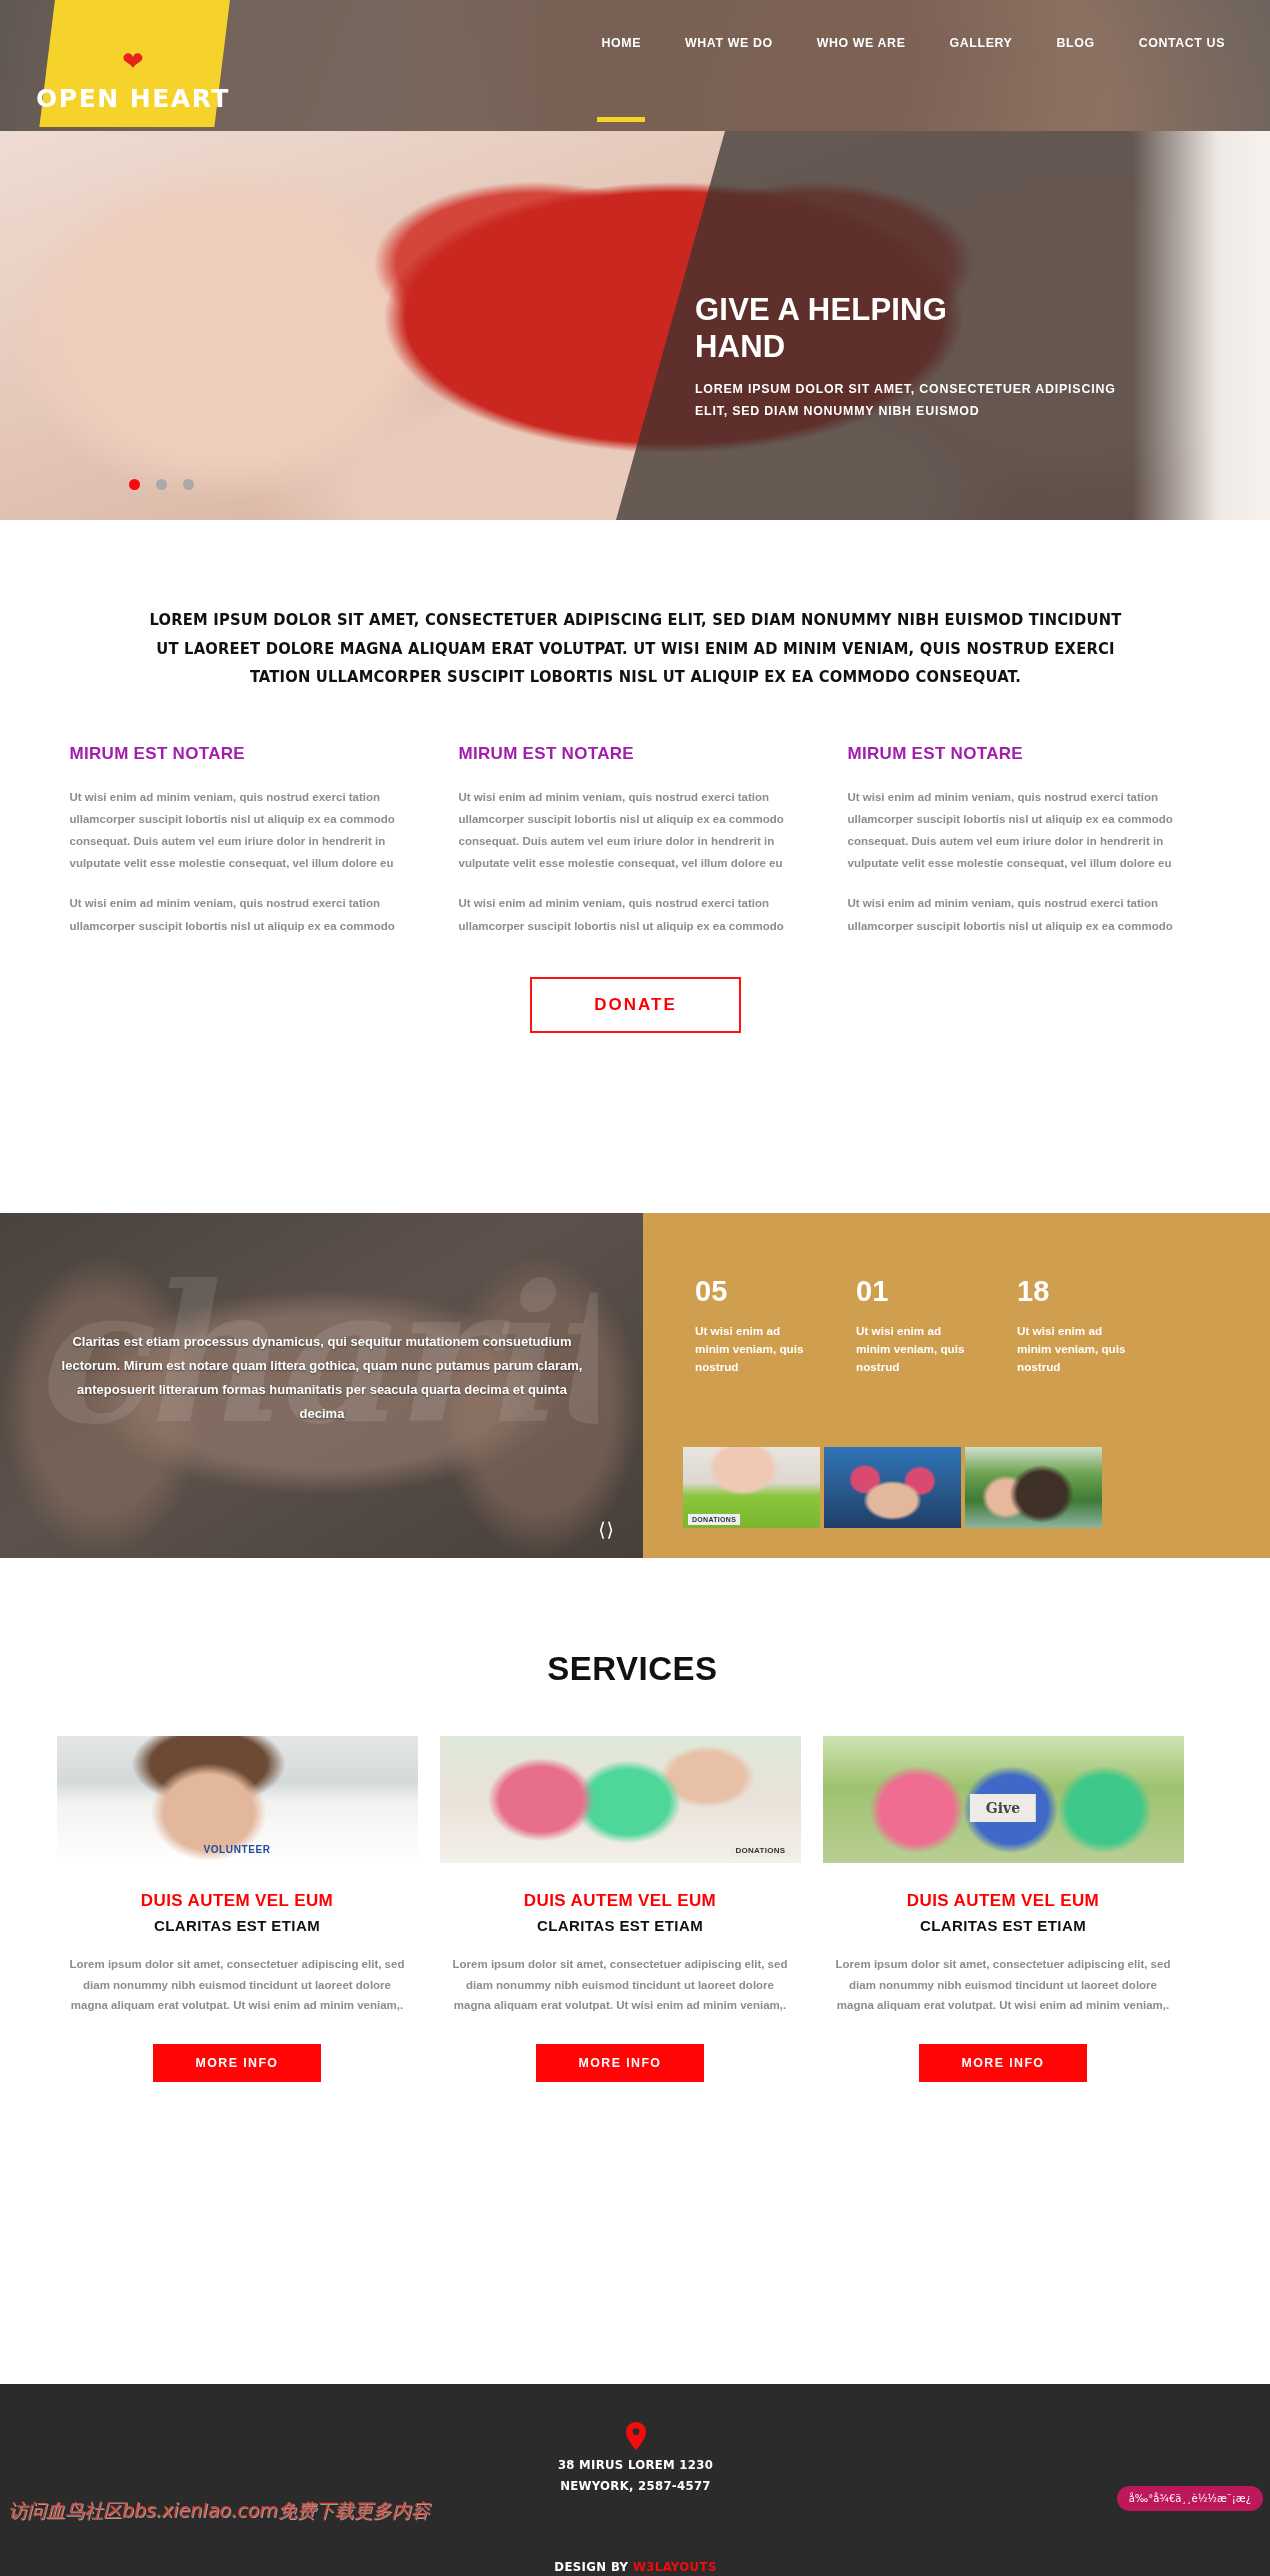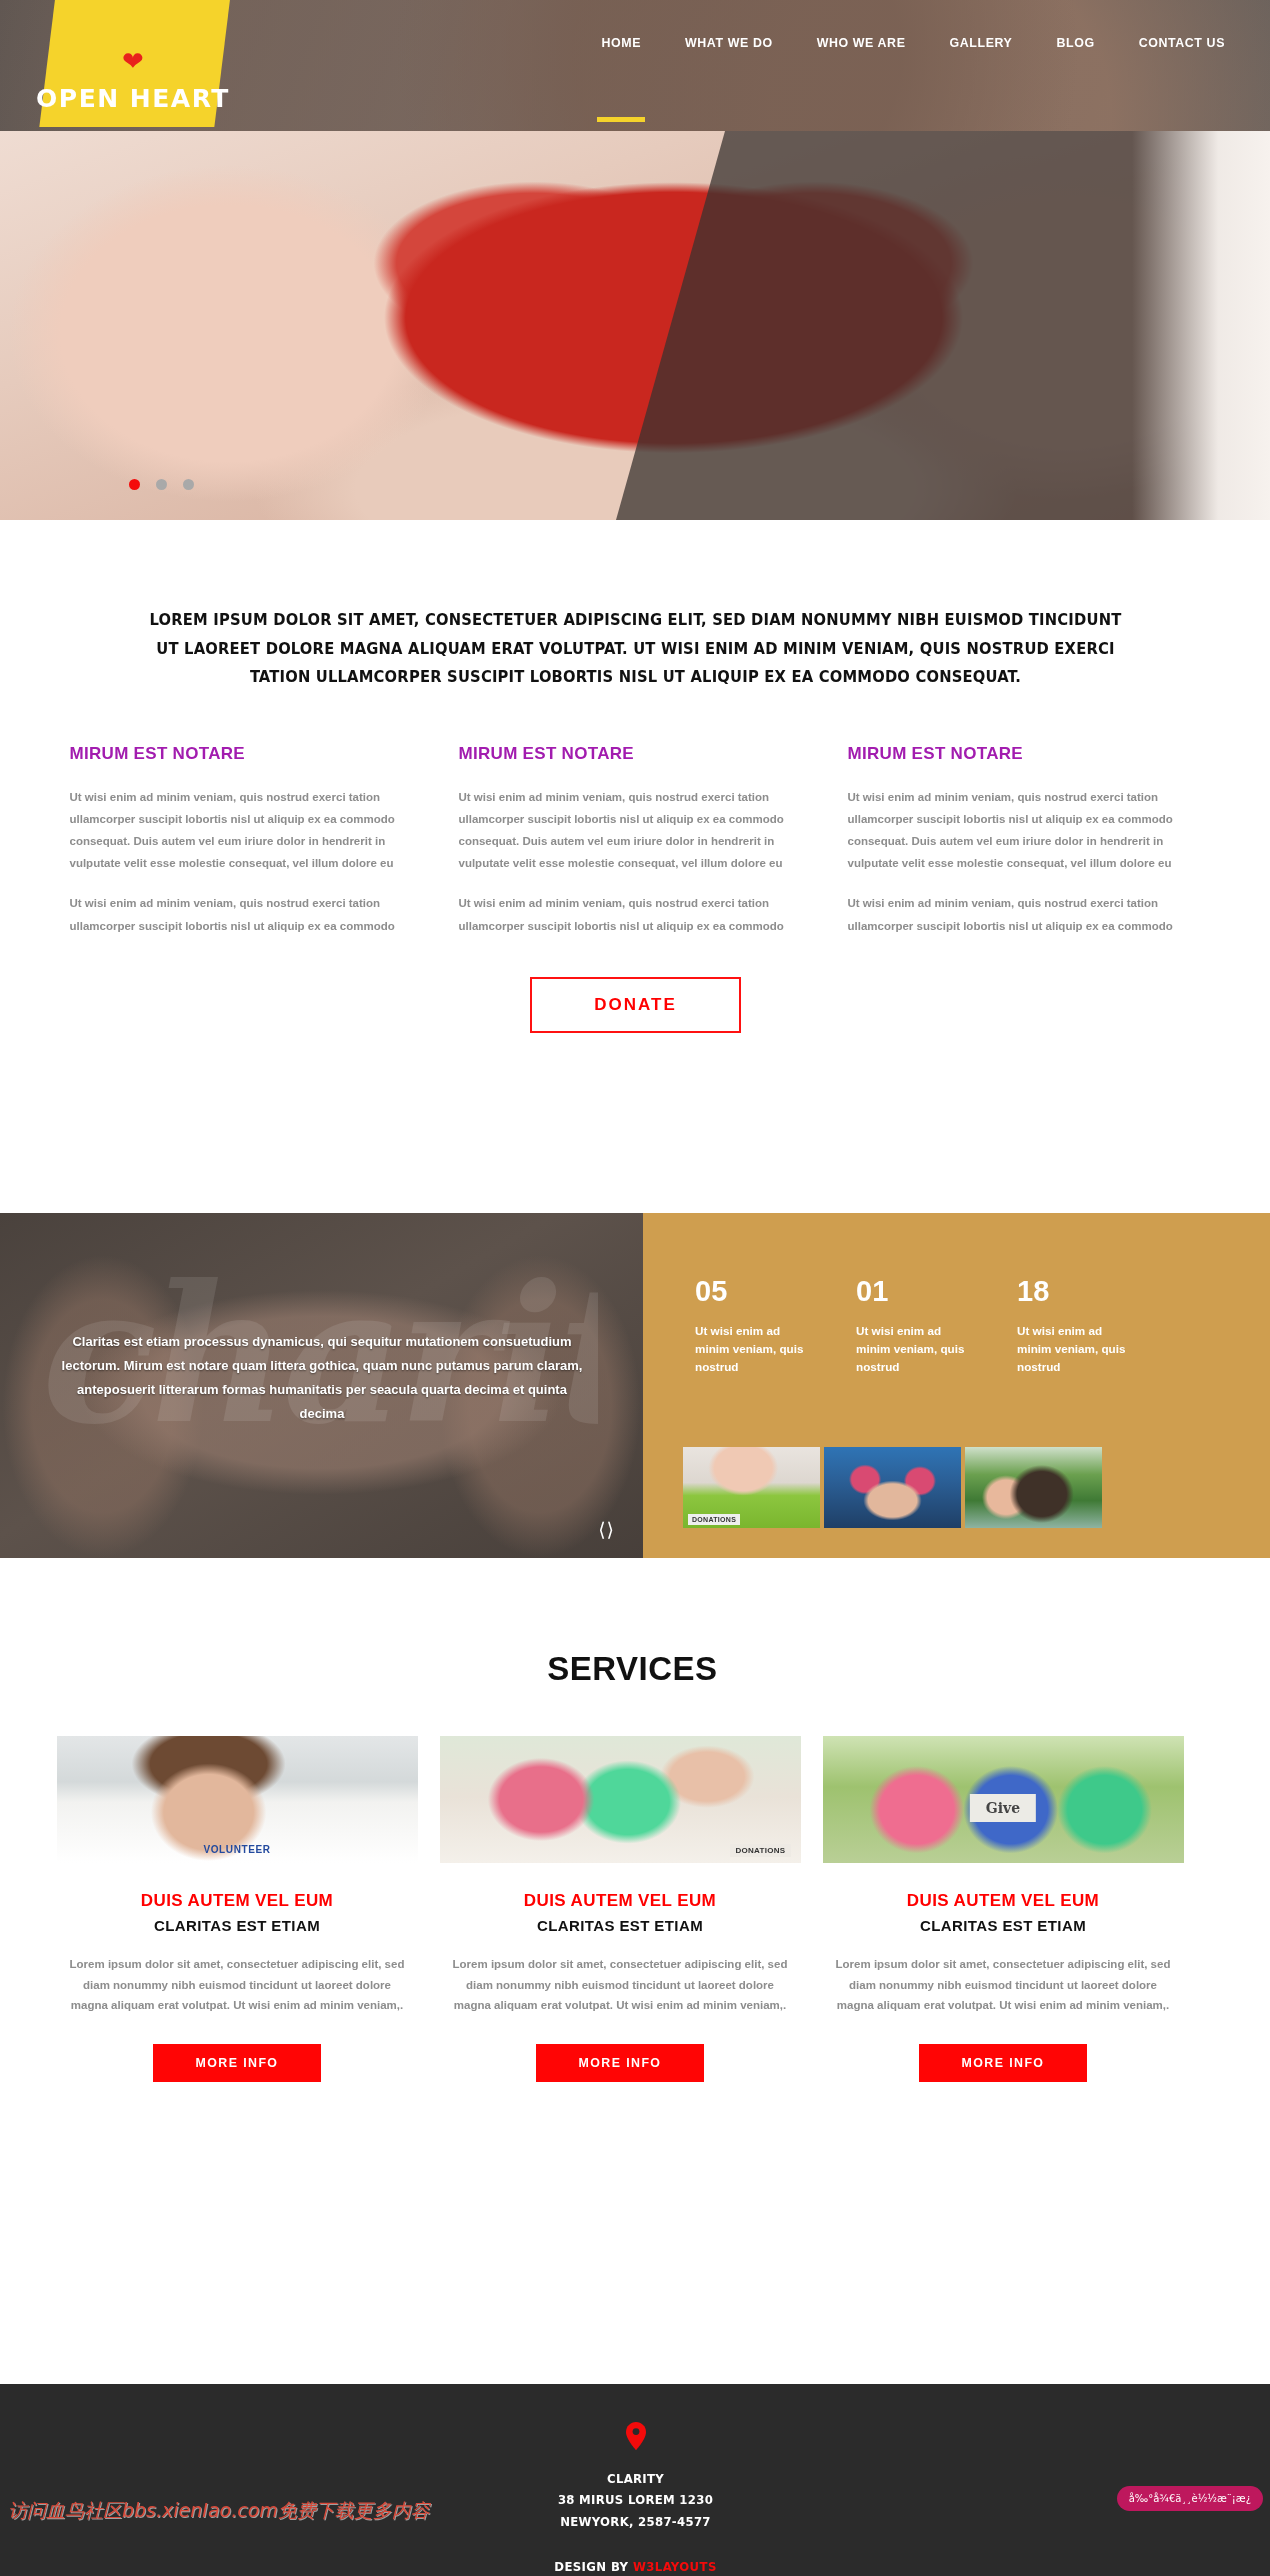--- a/index.html
+++ b/index.html
@@ -291,20 +291,24 @@
     <a class="nav-item" href="#">BLOG</a>
     <a class="nav-item" href="#">CONTACT US</a>
   </nav>
 </div>
 
 <section class="hero">
   <div class="hero-photo"></div>
   <div class="hero-overlay"></div>
   <div class="hero-right-fade"></div>
 
+  <div class="hero-content">
+    <h1 class="hero-title">GIVE A HELPING HAND</h1>
+    <p class="hero-sub">LOREM IPSUM DOLOR SIT AMET, CONSECTETUER ADIPISCING ELIT, SED DIAM NONUMMY NIBH EUISMOD</p>
+  </div>
 
   <div class="hero-dots">
     <span class="dot on"></span>
     <span class="dot"></span>
     <span class="dot"></span>
   </div>
 </section>
 
 <section class="intro">
   <p class="intro-text">LOREM IPSUM DOLOR SIT AMET, CONSECTETUER ADIPISCING ELIT, SED DIAM NONUMMY NIBH EUISMOD TINCIDUNT UT LAOREET DOLORE MAGNA ALIQUAM ERAT VOLUTPAT. UT WISI ENIM AD MINIM VENIAM, QUIS NOSTRUD EXERCI TATION ULLAMCORPER SUSCIPIT LOBORTIS NISL UT ALIQUIP EX EA COMMODO CONSEQUAT.</p>
@@ -400,21 +404,20 @@
   </div>
 </section>
 
 <footer class="footer">
   <div class="pin">
     <div class="pin-icon"><svg width="20" height="28" viewBox="0 0 20 28" aria-hidden="true">
           <path d="M10 0 C4.5 0 0 4.4 0 9.9 C0 17.3 10 28 10 28 C10 28 20 17.3 20 9.9 C20 4.4 15.5 0 10 0 Z" fill="#f40b0b"></path>
           <circle cx="10" cy="9.6" r="3.4" fill="#2b2b2b"></circle>
         </svg></div>
   </div>
-  <div class="fline first">CLARITY</div>
   <div class="fline">38 MIRUS LOREM 1230</div>
   <div class="fline">NEWYORK, 2587-4577</div>
 
   <div class="design-by">
     <span>DESIGN BY </span><span class="brand">W3LAYOUTS</span>
   </div>
 </footer>
 
 <div class="watermark">访问血鸟社区bbs.xienIao.com免费下载更多内容</div>
 <div class="corner-badge">å‰°å¾€ä¸¸è½½æ¨¡æ¿</div>

